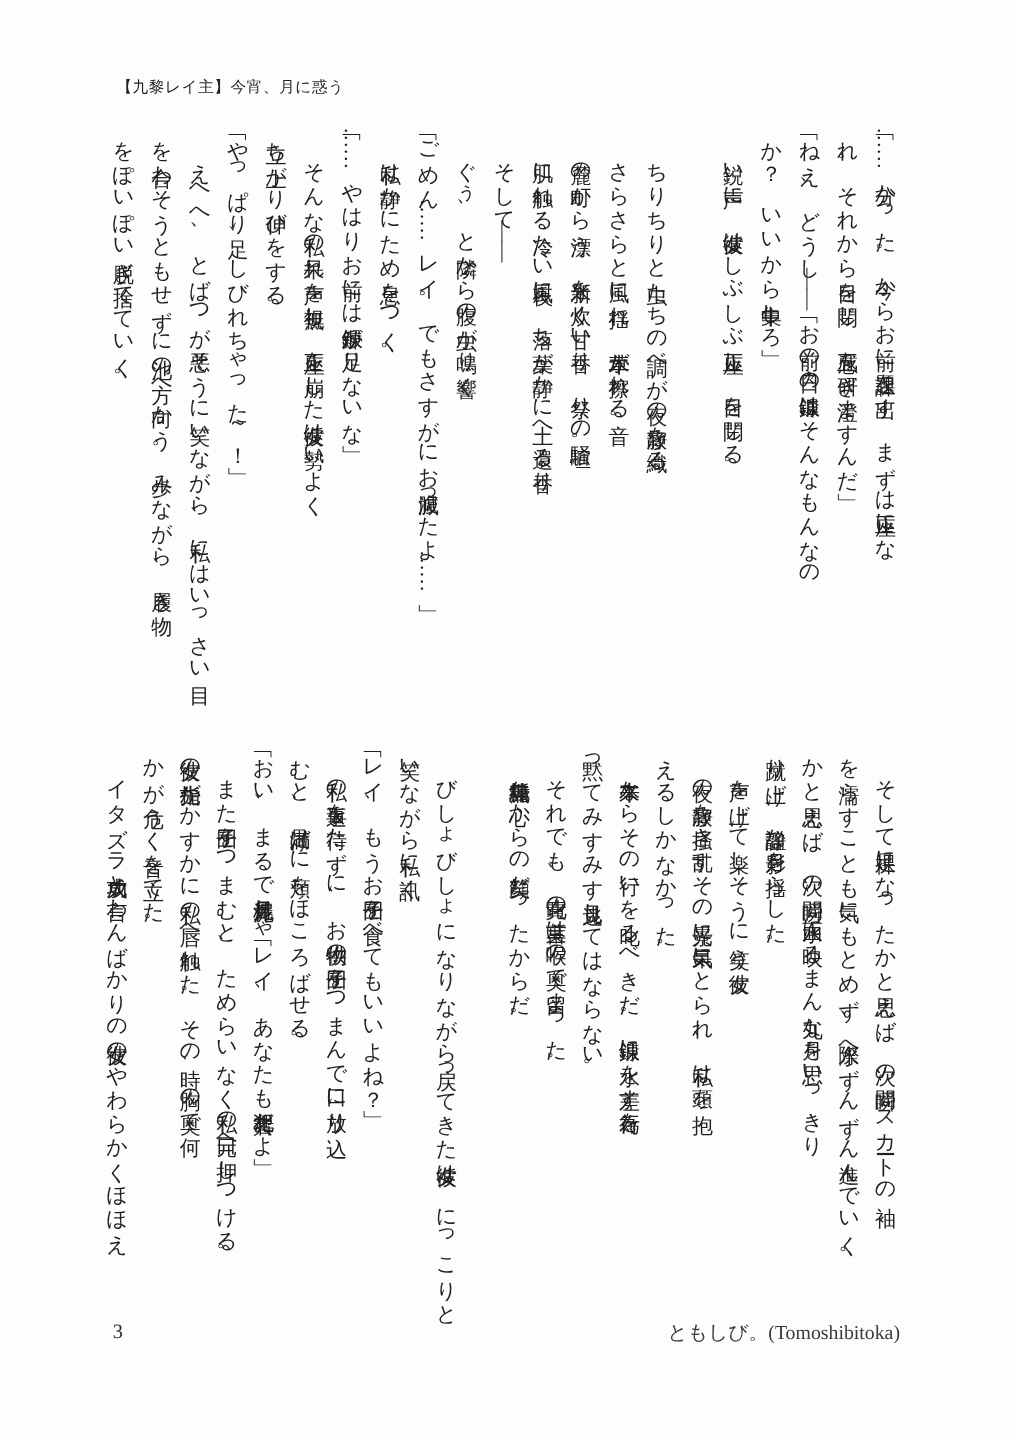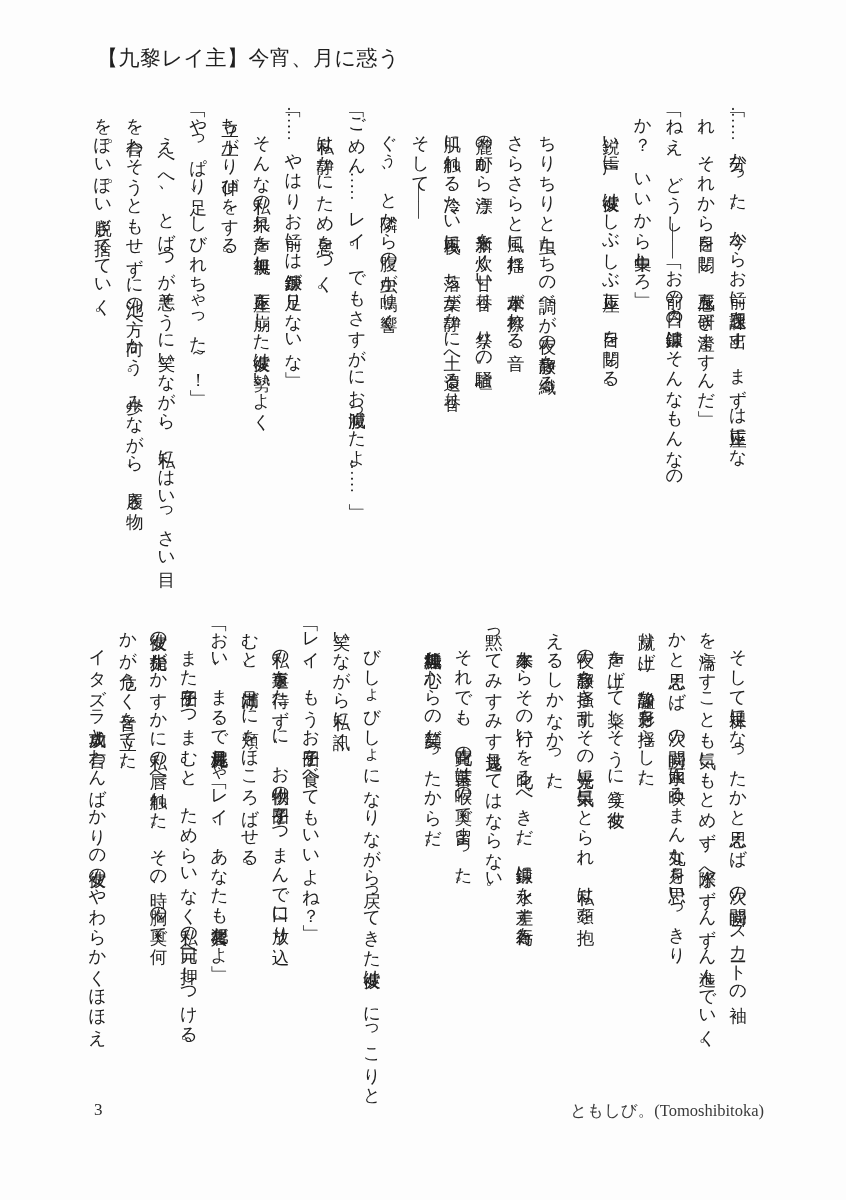--- a/index.html
+++ b/index.html
@@ -11,22 +11,22 @@
     width: 846px;
     height: 1200px;
     background: #fdfdfd;
     color: #1f1f1f;
     font-family: "Liberation Serif", "DejaVu Serif", serif;
     overflow: hidden;
   }
   .page-header {
     position: absolute;
     left: 97px;
-    top: 44px;
-    font-size: 21px;
+    top: 64px;
+    font-size: 13px;
     letter-spacing: 0.5px;
     white-space: pre;
   }
   .vtext {
     position: absolute;
     writing-mode: vertical-rl;
     text-orientation: mixed;
     white-space: pre;
     font-size: 17.5px;
     letter-spacing: 0;
@@ -46,21 +46,21 @@
   }
   .page-footer-number {
     position: absolute;
     left: 94px;
     top: 1100px;
     font-size: 17px;
     color: #2b2b2b;
   }
   .page-footer-credit {
     position: absolute;
-    right: 82px;
+    right: 96px;
     top: 1100px;
     font-size: 16.5px;
     color: #3a3a3a;
   }
 </style>
 </head>
 <body>
 
 <div class="page-header">【九黎レイ主】今宵、月に惑う</div>
 

